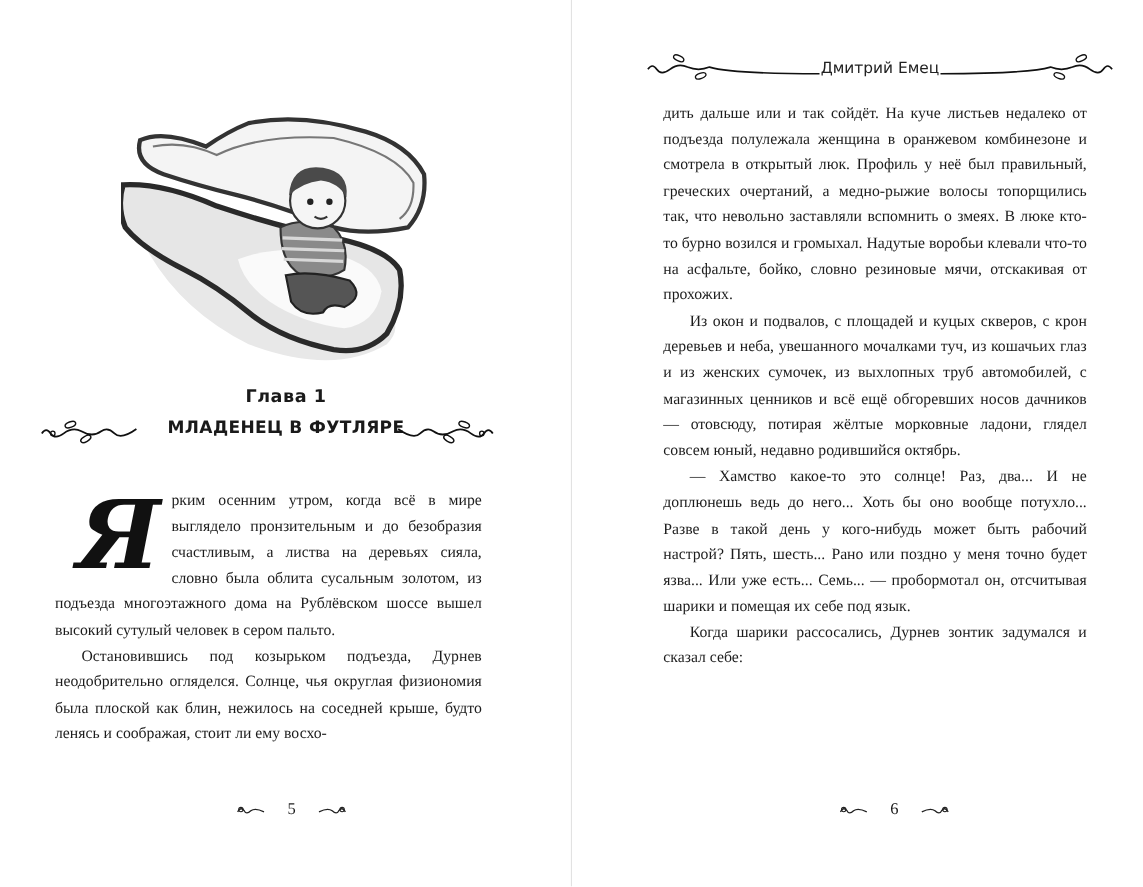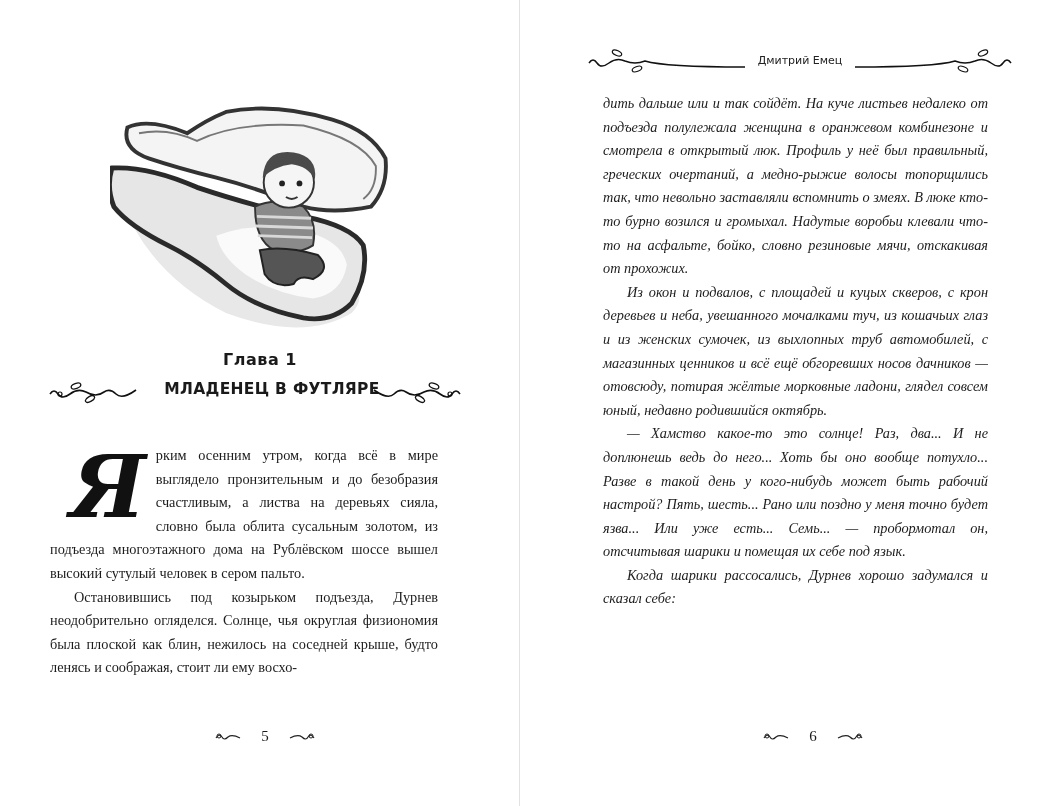--- a/index.html
+++ b/index.html
@@ -11,54 +11,54 @@
   .page-right { left: 520px; width: 519px; }
   .spine { position: absolute; left: 519px; top: 0; width: 1px; height: 806px; background: #e2e2e2; }
 
   
   .illustration { position: absolute; left: 110px; top: 52px; width: 290px; height: 290px; }
 
   .chapter-num {
     position: absolute; left: 0; width: 520px; top: 350px; text-align: center;
     font-family: "DejaVu Sans", "Liberation Sans", sans-serif; font-weight: bold; font-size: 16px; letter-spacing: 0.5px;
   }
-  .chapter-title-row { position: absolute; left: 12px; width: 473px; top: 376px; height: 30px; }
+  .chapter-title-row { position: absolute; left: 0; width: 473px; top: 376px; height: 30px; }
   .chapter-title {
     position: absolute; left: 0; width: 520px; top: 4px; text-align: center;
     font-family: "DejaVu Sans", "Liberation Sans", sans-serif; font-weight: bold; font-size: 15.5px; letter-spacing: 0.3px;
   }
   .orn-left { position: absolute; left: 34px; top: 4px; width: 92px; height: 24px; }
   .orn-right { position: absolute; left: 360px; top: 4px; width: 92px; height: 24px; }
 
   .text-block {
     position: absolute; font-size: 14.3px; line-height: 23.6px; text-align: justify;
     font-family: "Liberation Serif", "DejaVu Serif", serif; color: #1c1c1c;
   }
   .left-text { left: 50px; top: 444px; width: 388px; }
-  .right-text { left: 603px; top: 92px; width: 385px; font-style: italic; }
+  .right-text { left: 603px; top: 92px; width: 385px; }
   .para { text-indent: 24px; }
   .para.noindent { text-indent: 0; }
 
   .dropcap {
     float: left; font-family: "DejaVu Serif", "Liberation Serif", serif; font-size: 86px; line-height: 82px;
     margin: 2px 10px 0 20px; font-style: italic; font-weight: bold; color: #111; height: 92px;
   }
 
   .folio { position: absolute; top: 728px; height: 20px; font-size: 15px; font-family: "Liberation Serif", serif; }
   .folio-left { left: 200px; width: 130px; }
   .folio-right { left: 748px; width: 130px; }
   .folio .num { position: absolute; left: 0; width: 130px; text-align: center; top: 0; }
   .folio svg { position: absolute; top: 2px; width: 28px; height: 14px; }
   .folio .fl { left: 14px; }
   .folio .fr { right: 14px; }
 
   .running-head { position: absolute; left: 585px; top: 45px; width: 430px; height: 30px; }
   .running-head .rh-text {
     position: absolute; left: 0; width: 430px; top: 9px; text-align: center;
-    font-family: "DejaVu Sans", "Liberation Sans", sans-serif; font-size: 11px; color: #222;
+    font-family: "DejaVu Sans", "Liberation Sans", sans-serif; font-size: 14px; color: #222;
   }
   .running-head svg { position: absolute; left: 0; top: 0; width: 430px; height: 30px; }
 </style>
 </head>
 <body>
 
 <div class="page page-left">
 
   <svg class="illustration" viewBox="0 0 300 300">
 
@@ -136,21 +136,21 @@
       <ellipse cx="52" cy="24" rx="5" ry="2.4" transform="rotate(-20 52 24)" fill="none" stroke="#111" stroke-width="1.2"></ellipse>
     </g>
   </svg>
   <div class="rh-text">Дмитрий Емец</div>
 </div>
 
 <div class="text-block right-text">
   <p class="para noindent">дить дальше или и так сойдёт. На куче листьев недалеко от подъезда полулежала женщина в оранжевом комбинезоне и смотрела в открытый люк. Профиль у неё был правильный, греческих очертаний, а медно-рыжие волосы топорщились так, что невольно заставляли вспомнить о змеях. В люке кто-то бурно возился и громыхал. Надутые воробьи клевали что-то на асфальте, бойко, словно резиновые мячи, отскакивая от прохожих.</p>
   <p class="para">Из окон и подвалов, с площадей и куцых скверов, с крон деревьев и неба, увешанного мочалками туч, из кошачьих глаз и из женских сумочек, из выхлопных труб автомобилей, с магазинных ценников и всё ещё обгоревших носов дачников — отовсюду, потирая жёлтые морковные ладони, глядел совсем юный, недавно родившийся октябрь.</p>
   <p class="para">— Хамство какое-то это солнце! Раз, два... И не доплюнешь ведь до него... Хоть бы оно вообще потухло... Разве в такой день у кого-нибудь может быть рабочий настрой? Пять, шесть... Рано или поздно у меня точно будет язва... Или уже есть... Семь... — пробормотал он, отсчитывая шарики и помещая их себе под язык.</p>
-  <p class="para">Когда шарики рассосались, Дурнев хорошо задумался и сказал себе:</p>
+  <p class="para">Когда шарики рассосались, Дурнев зонтик задумался и сказал себе:</p>
 </div>
 
 <div class="folio folio-right">
   <svg class="fl" viewBox="0 0 28 14">
     <path d="M2 8 Q5 3 8 7 Q10 11 14 7 Q18 4 26 8" fill="none" stroke="#222" stroke-width="1.2"></path>
     <circle cx="5" cy="6" r="2" fill="none" stroke="#222" stroke-width="1"></circle>
   </svg>
   <span class="num">6</span>
   <svg class="fr" viewBox="0 0 28 14">
     <g transform="translate(28,0) scale(-1,1)">

